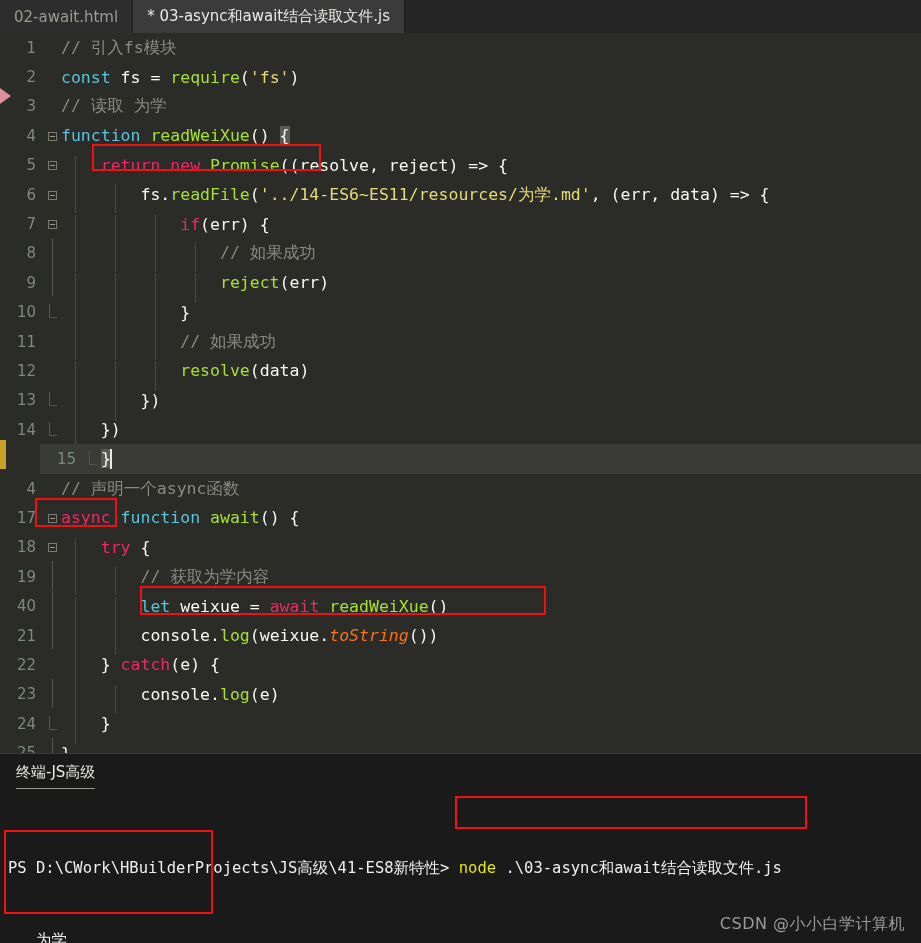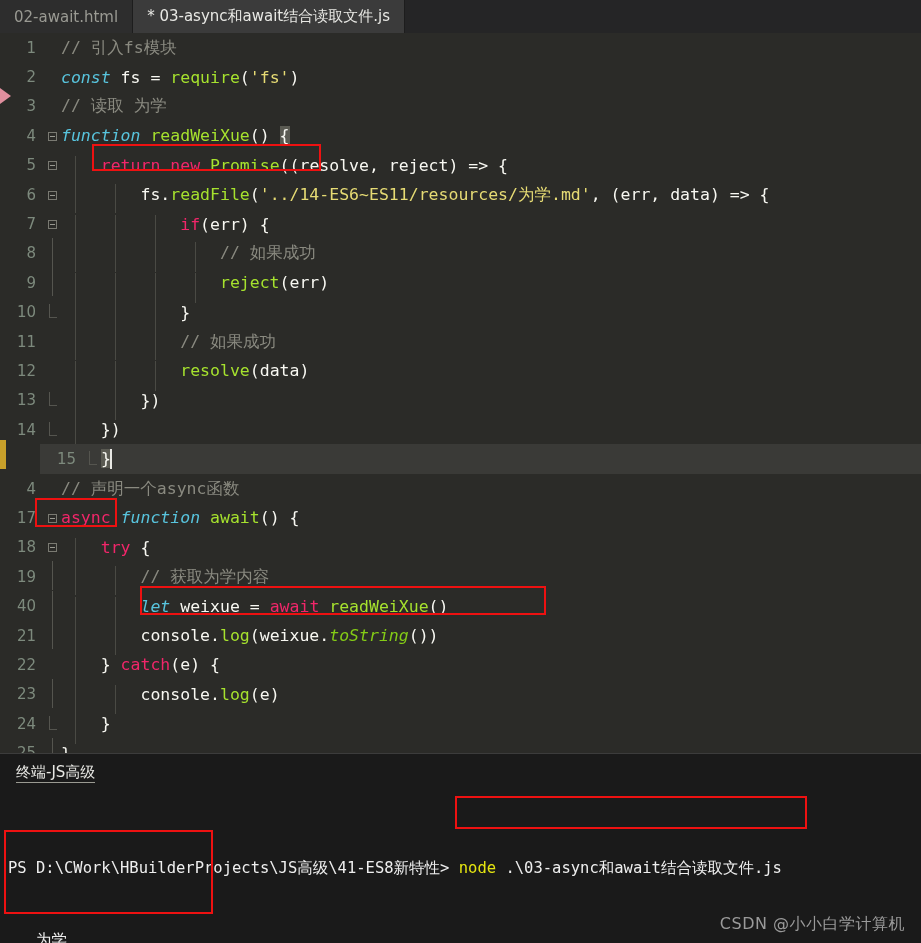--- a/index.html
+++ b/index.html
@@ -74,25 +74,25 @@
     font-family: "DejaVu Sans Mono", "Liberation Mono", monospace;
     font-size: 16.5px; letter-spacing: 0px; color: #e6e6dc;
     position: relative;
   }
   
   .ig { position: absolute; top: 0; width: 1px; height: 29.4px; background: #4a4a44; }
 
   
   .t-com  { color: #8a8a80; }
   .t-kw   { color: #f2266a; }
-  .t-kwi  { color: #58c4dd; font-style: italic; }
+  .t-kwi  { color: #58c4dd; }
   .t-fn   { color: #a6e22e; }
   .t-str  { color: #e6db74; }
   .t-pl   { color: #f8f8f2; }
-  .t-meth { color: #84cc16; font-style: italic; }
+  .t-meth { color: #f97316; font-style: italic; }
 
   .sel-brace { background: #5a5a52; color: #f8f8f2; }
   .cursor {
     display: inline-block; width: 2px; height: 20px; background: #e8e8e4;
     vertical-align: middle; margin-left: -1px;
   }
 
   
   .rbox { position: absolute; border: 2px solid #ee1111; pointer-events: none; z-index: 5; }
 
@@ -103,21 +103,21 @@
   }
 
   
   .terminal {
     position: absolute; top: 754px; left: 0; width: 921px; height: 189px;
     background: #1a1a1a;
   }
   .term-tabs { position: absolute; top: 8px; left: 16px; }
   .term-tab {
     font-family: "DejaVu Sans", "Liberation Sans", sans-serif;
-    font-size: 15px; color: #e8e8e4; 
+    font-size: 15px; color: #e8e8e4; padding-bottom: 6px;
     border-bottom: 1px solid #9a9a92; display: inline-block;
   }
   .term-body {
     position: absolute; top: 54px; left: 8px; right: 8px;
     font-family: "DejaVu Sans Mono", "Liberation Mono", monospace;
     font-size: 15.5px; line-height: 24px; color: #eeeeee;
     white-space: pre;
   }
   .tl { height: 24px; }
   .c-yellow { color: #e5e510; }

